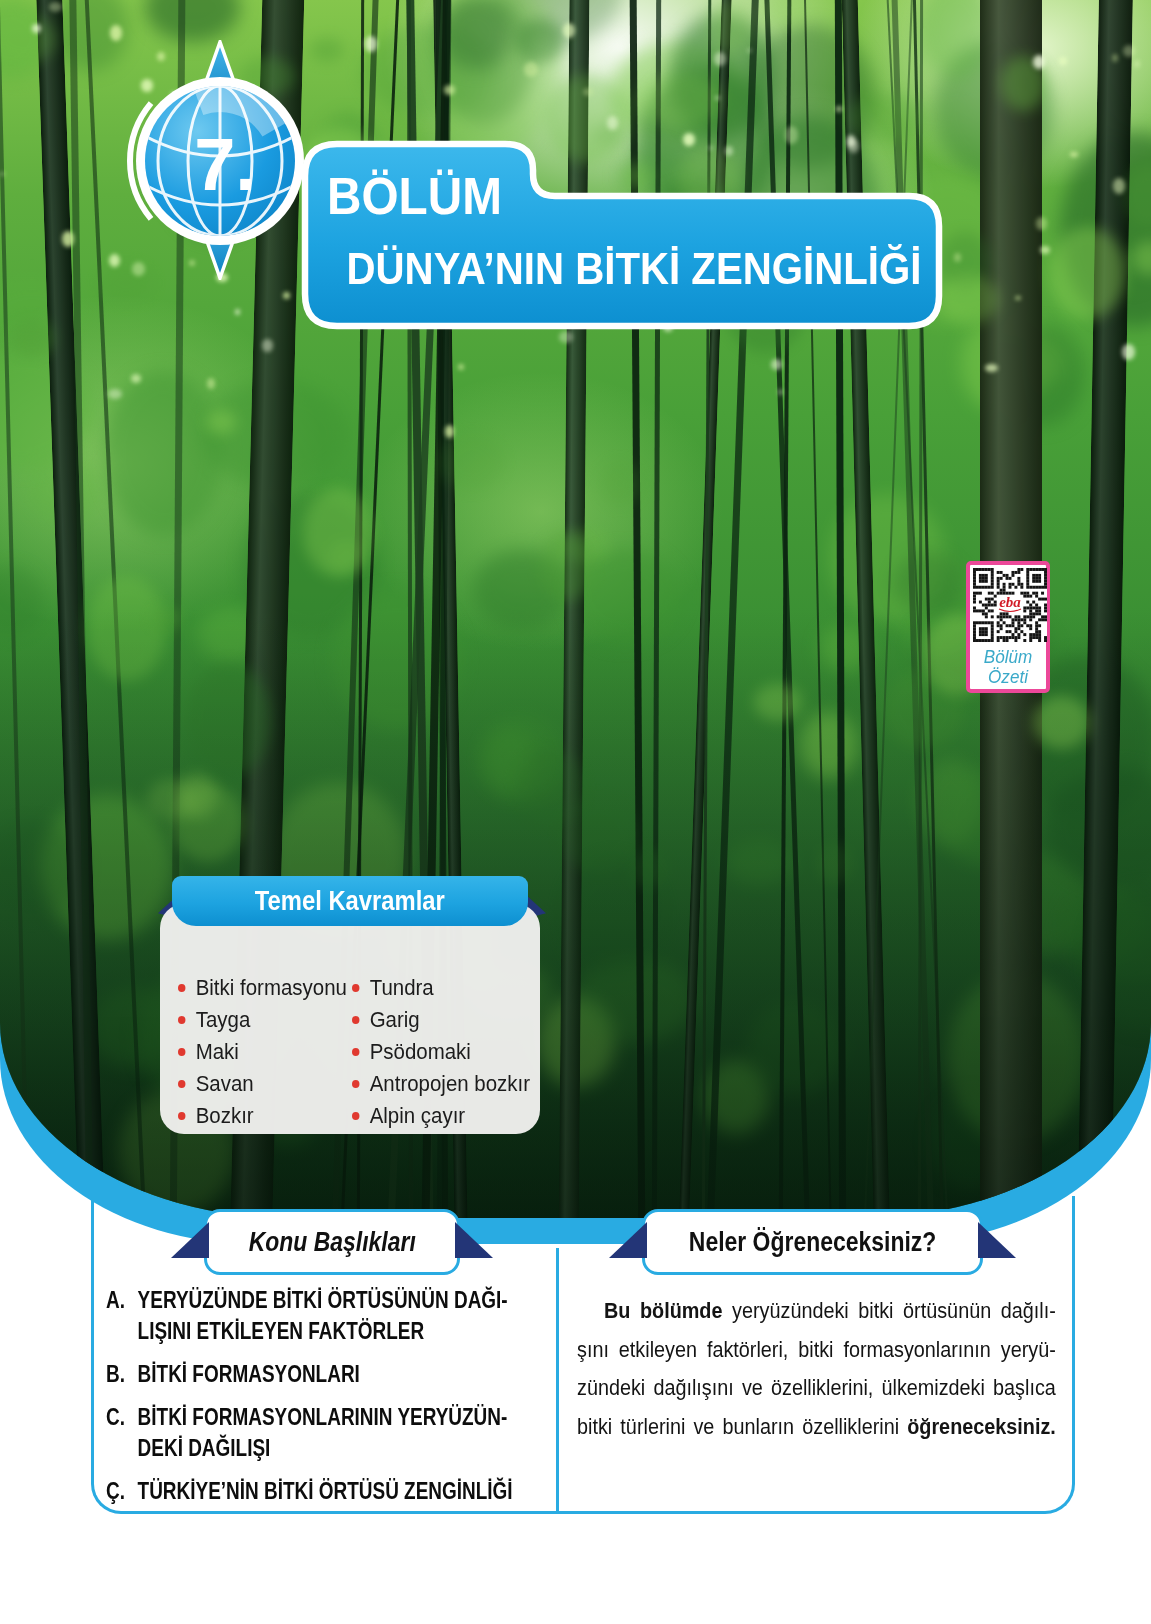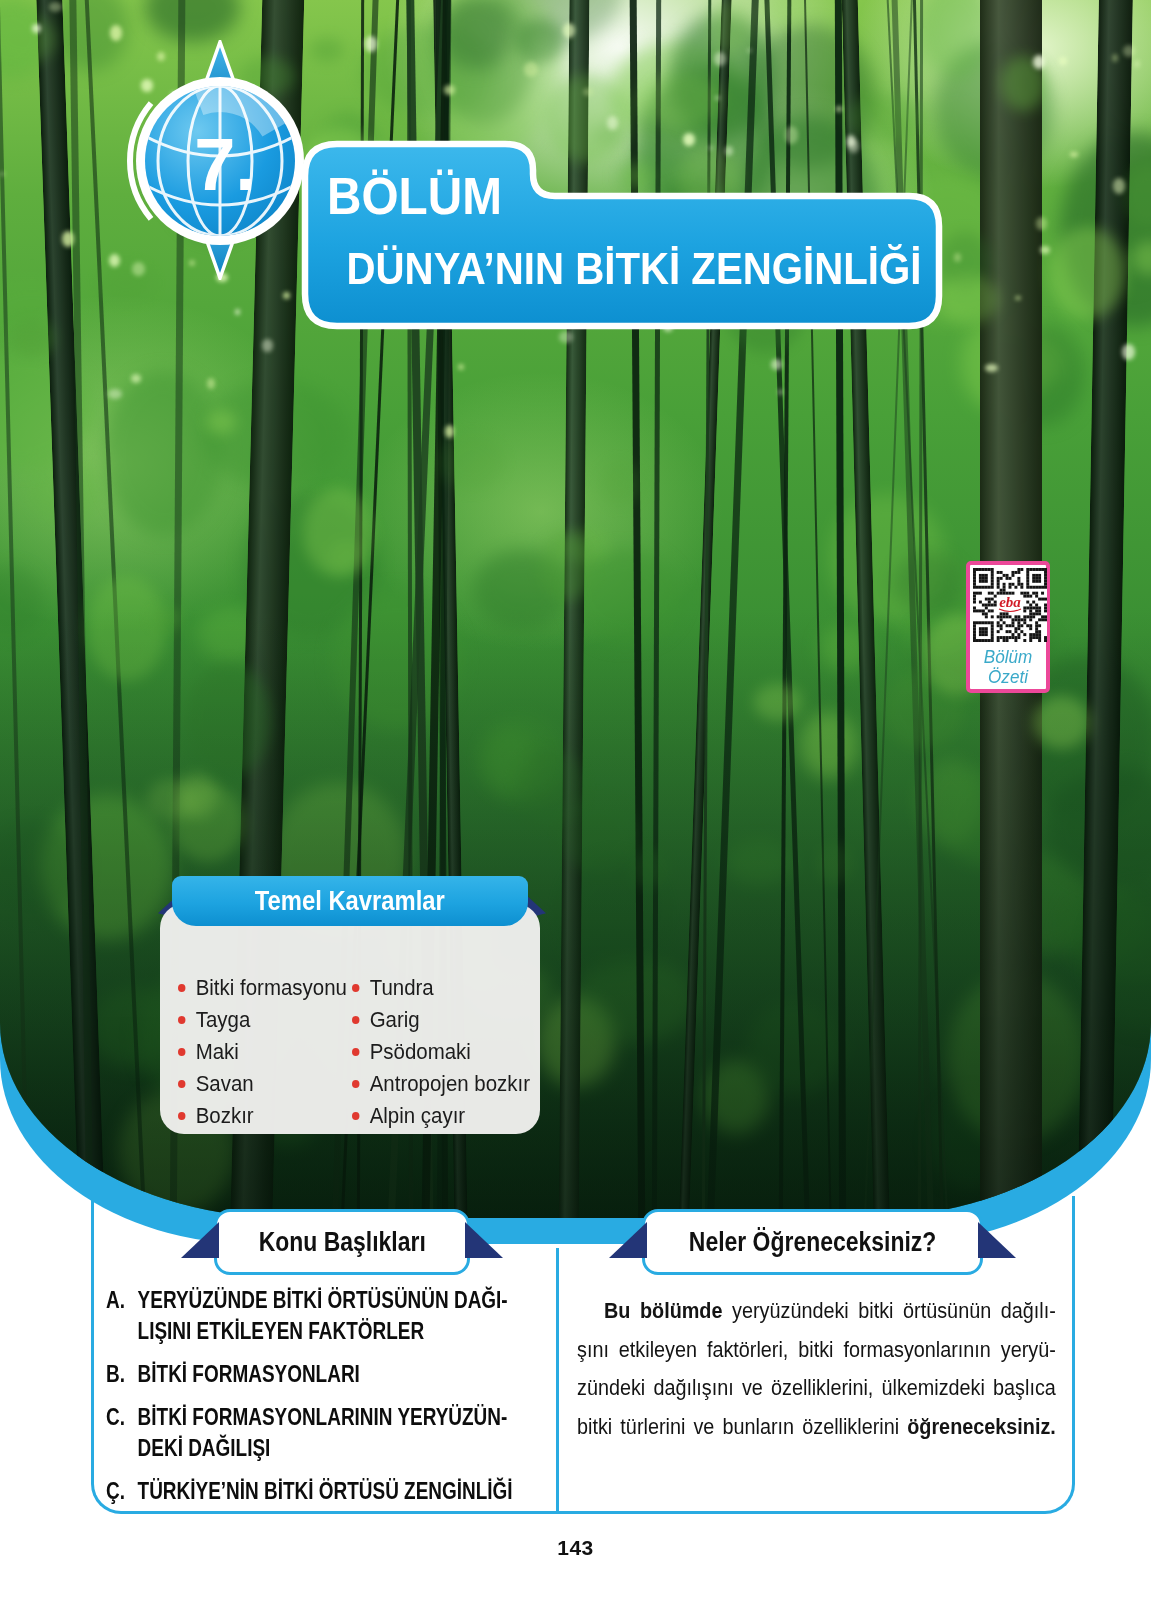--- a/index.html
+++ b/index.html
@@ -77,21 +77,21 @@
   
   .hdr-box{
     position:absolute;top:1209px;height:66px;z-index:6;background:#fff;
     border:3px solid var(--accent);border-radius:16px;box-sizing:border-box;
     display:flex;align-items:center;justify-content:center;
   }
   .hdr-box span{font-weight:bold;font-size:27px;color:#111;transform:scaleX(.85);white-space:nowrap;}
   .hdr-box .wing{height:36px;width:38px;}
   .hdr-box .wing.l{left:-36px;top:10px;clip-path:polygon(100% 0,100% 100%,0 100%);}
   .hdr-box .wing.r{right:-36px;top:10px;clip-path:polygon(0 0,100% 100%,0 100%);}
-  .hdr-topics{left:214px;width:256px;}
+  .hdr-topics{left:204px;width:256px;font-style:italic;}
   .hdr-learn{left:642px;width:341px;justify-content:center;}
   
   .topics{
     position:absolute;left:106px;top:1284px;width:560px;z-index:5;
     transform:scaleX(.79);transform-origin:left top;
     font-weight:bold;font-size:24px;line-height:31px;color:#0d0d0d;
   }
   .titem{position:relative;padding-left:40px;margin-bottom:12px;}
   .tlabel{position:absolute;left:0;top:0;}
   
@@ -753,14 +753,13 @@
       <div class="titem"><span class="tlabel">C.</span><span>BİTKİ FORMASYONLARININ YERYÜZÜN-</span><br><span>DEKİ DAĞILIŞI</span></div>
       <div class="titem"><span class="tlabel">Ç.</span><span>TÜRKİYE’NİN BİTKİ ÖRTÜSÜ ZENGİNLİĞİ</span></div>
     </div>
   <div class="learn" id="learn">
       <div class="lline first"><b>Bu bölümde</b><span> yeryüzündeki bitki örtüsünün dağılı-</span></div>
       <div class="lline"><span>şını etkileyen faktörleri, bitki formasyonlarının yeryü-</span></div>
       <div class="lline"><span>zündeki dağılışını ve özelliklerini, ülkemizdeki başlıca</span></div>
       <div class="lline"><span>bitki türlerini ve bunların özelliklerini </span><b>öğreneceksiniz.</b></div>
     </div>
 
-  <div class="pagenum">143</div>
 </div>
 
 </body></html>

